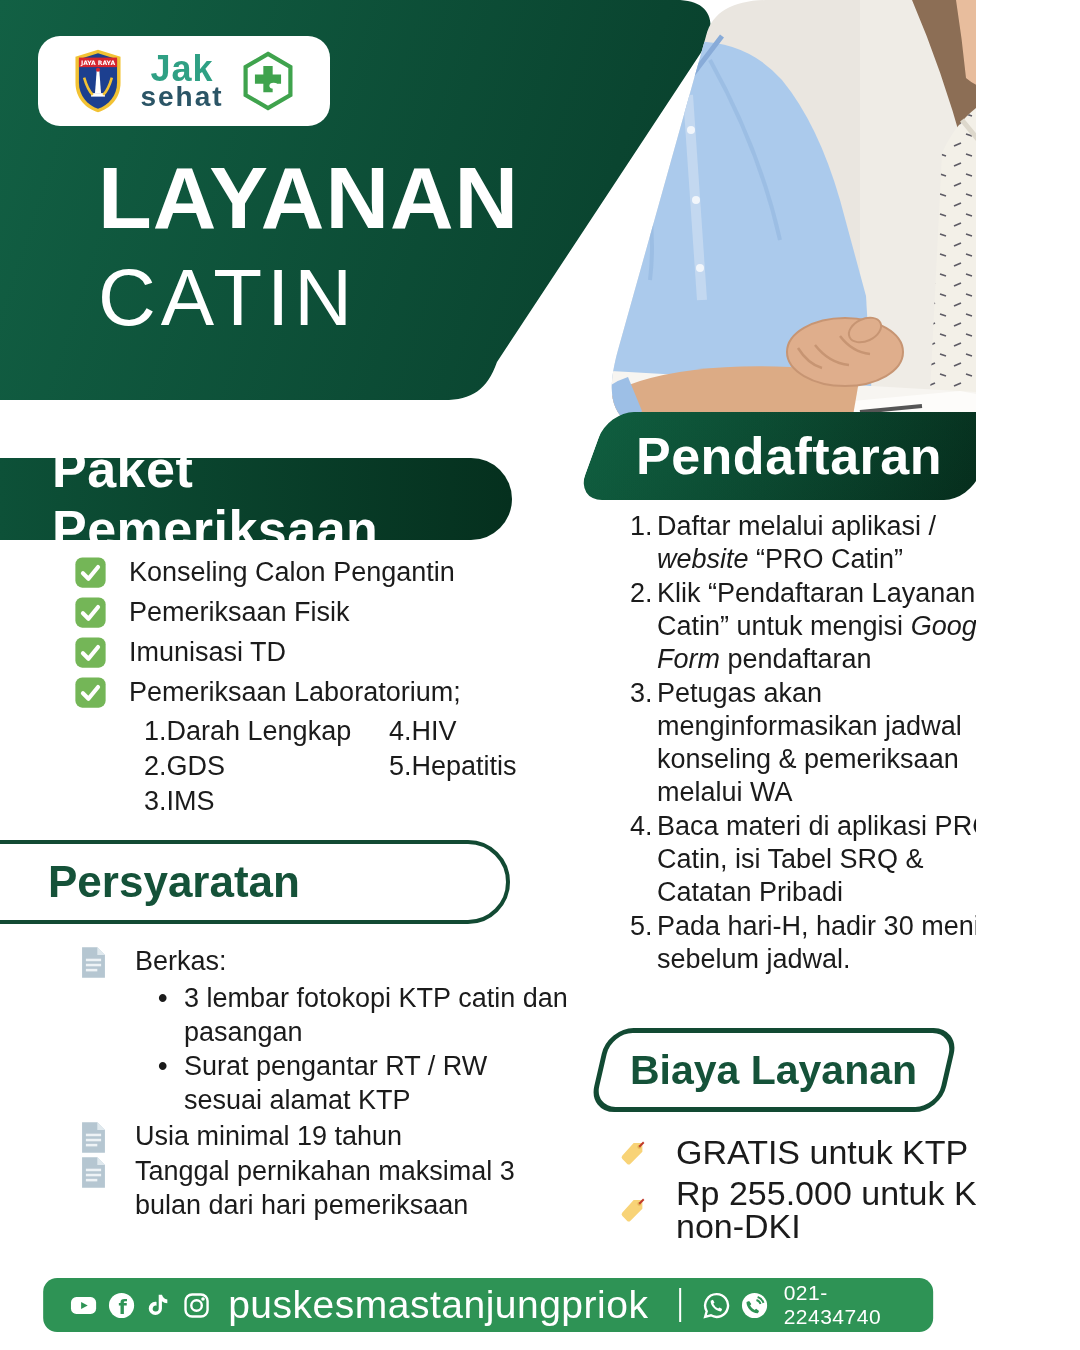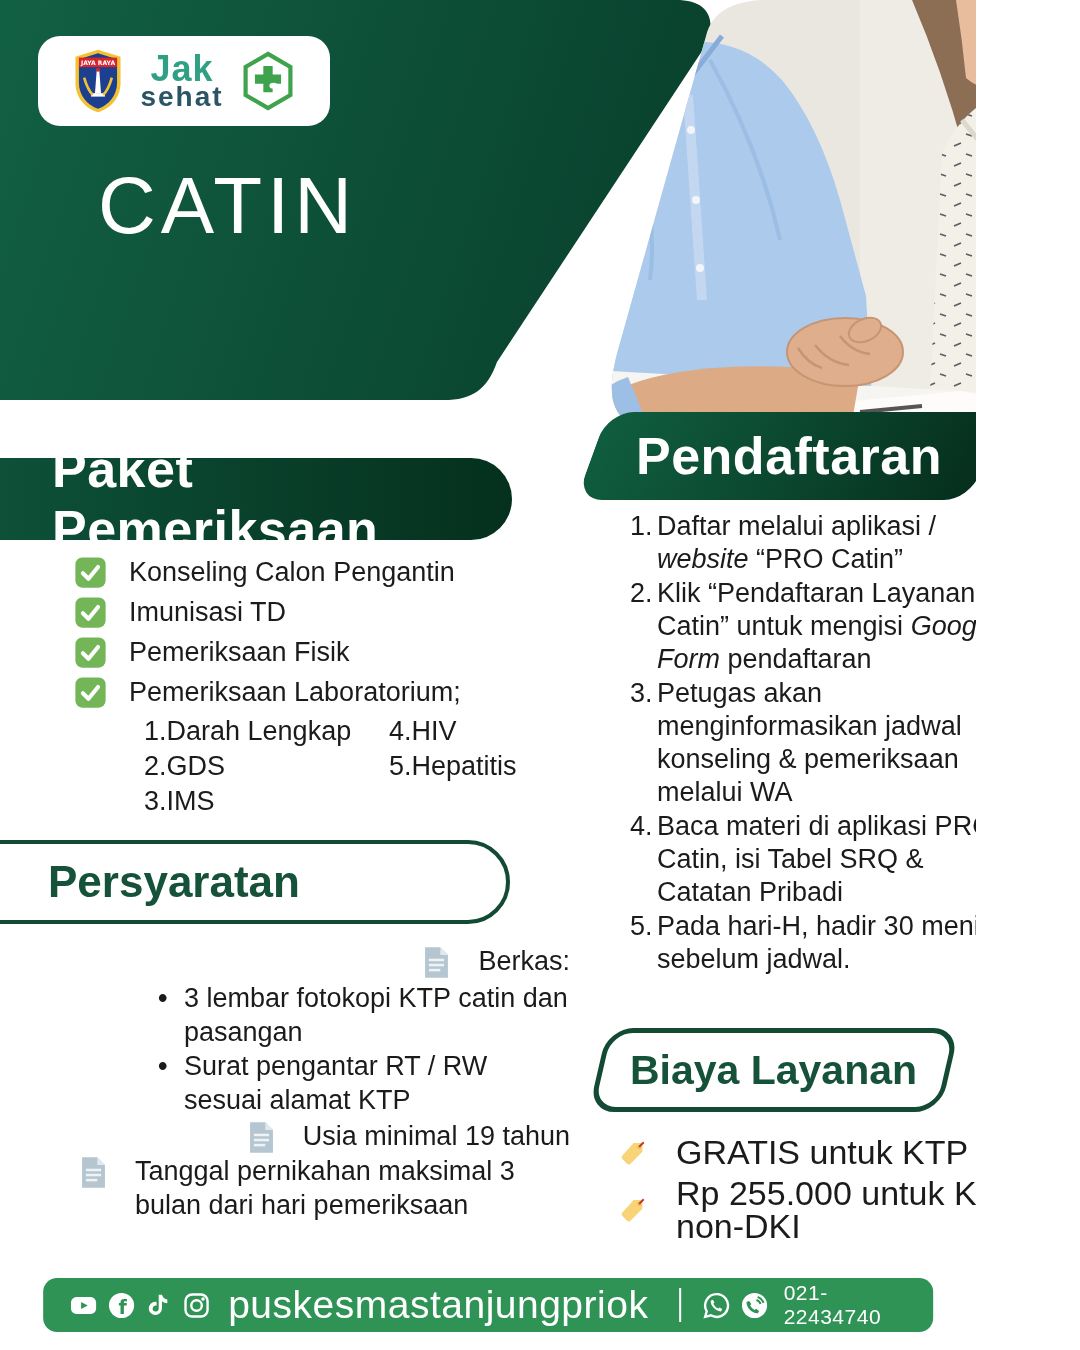--- a/index.html
+++ b/index.html
@@ -45,21 +45,21 @@
 
   
   .check-list{position:absolute;left:74px;top:556px;width:478px;font-size:27px;line-height:32px;}
   .check-item{display:flex;align-items:flex-start;margin-bottom:7px;}
   .check-item .box{flex:none;width:33px;height:33px;margin-right:22px;margin-top:0;}
   .lab-grid{display:grid;grid-template-columns:245px 1fr;margin-left:70px;margin-top:3px;row-gap:4px;}
   .lab-item{display:flex;line-height:31px;}
   .lab-item .lnum{flex:none;}
 
   .req-list{position:absolute;left:78px;top:944px;width:492px;font-size:27px;line-height:34px;}
-  .req-item{display:flex;align-items:flex-start;justify-content:flex-end;}
+  .req-item{display:flex;align-items:flex-start;}
   .req-item .doc{flex:none;width:31px;height:33px;margin-right:26px;margin-top:2px;}
   .req-bullets{margin:2px 0 2px 80px;padding:0;list-style:none;}
   .req-bullets li{display:flex;}
   .req-bullets .dot{flex:none;width:26px;font-weight:700;}
 
   .steps{position:absolute;left:630px;top:510px;width:392px;font-size:27px;line-height:33px;}
   .step{display:flex;margin-bottom:1px;}
   .step .num{flex:none;width:27px;}
   .step i{font-style:italic;}
 
@@ -135,20 +135,21 @@
       <span class="sehat-txt">sehat</span>
     </div>
     <svg width="56" height="60" viewBox="0 0 60 64">
       <path d="M30 3 L54 17 V47 L30 61 L6 47 V17 Z" fill="none" stroke="#3fa34d" stroke-width="4.5"></path>
       <path d="M25 16 h10 v9 h9 v10 h-9 v9 h-10 v-9 h-9 v-10 h9 z" fill="#3fa34d"></path>
       <ellipse cx="36" cy="37" rx="4.5" ry="3.2" fill="#ffffff"></ellipse>
     </svg>
   </div>
 
   <div class="title">
+    <h1>LAYANAN</h1>
     <h2>CATIN</h2>
   </div>
 
   <div class="banner-pendaftaran">
     <span class="inner">Pendaftaran</span>
   </div>
 
   <div class="pill-paket">
     <span>Paket Pemeriksaan</span>
   </div>
@@ -159,28 +160,28 @@
           <rect x="1" y="1" width="22" height="22" rx="5" fill="#74b657"></rect>
           <path d="M6.5 12.5l4 4 7-8.5" stroke="#fff" stroke-width="3" fill="none" stroke-linecap="round" stroke-linejoin="round"></path>
         </svg>
       <span>Konseling Calon Pengantin</span>
     </div>
     <div class="check-item">
       <svg class="box" viewBox="0 0 24 24">
           <rect x="1" y="1" width="22" height="22" rx="5" fill="#74b657"></rect>
           <path d="M6.5 12.5l4 4 7-8.5" stroke="#fff" stroke-width="3" fill="none" stroke-linecap="round" stroke-linejoin="round"></path>
         </svg>
-      <span>Imunisasi TD</span>
+      <span>Pemeriksaan Fisik</span>
     </div>
     <div class="check-item">
       <svg class="box" viewBox="0 0 24 24">
           <rect x="1" y="1" width="22" height="22" rx="5" fill="#74b657"></rect>
           <path d="M6.5 12.5l4 4 7-8.5" stroke="#fff" stroke-width="3" fill="none" stroke-linecap="round" stroke-linejoin="round"></path>
         </svg>
-      <span>Pemeriksaan Fisik</span>
+      <span>Imunisasi TD</span>
     </div>
     <div class="check-item">
       <svg class="box" viewBox="0 0 24 24">
           <rect x="1" y="1" width="22" height="22" rx="5" fill="#74b657"></rect>
           <path d="M6.5 12.5l4 4 7-8.5" stroke="#fff" stroke-width="3" fill="none" stroke-linecap="round" stroke-linejoin="round"></path>
         </svg>
       <span>Pemeriksaan Laboratorium;</span>
     </div>
     <div class="lab-grid">
       <div class="lab-item">

